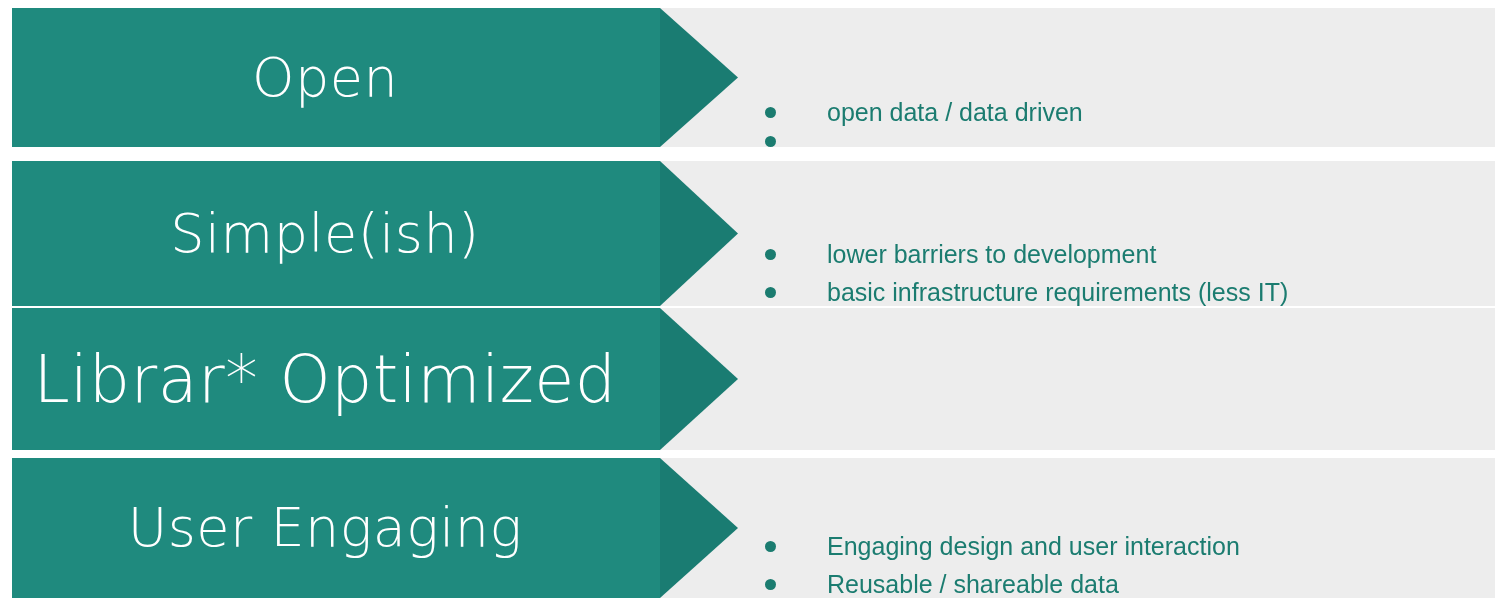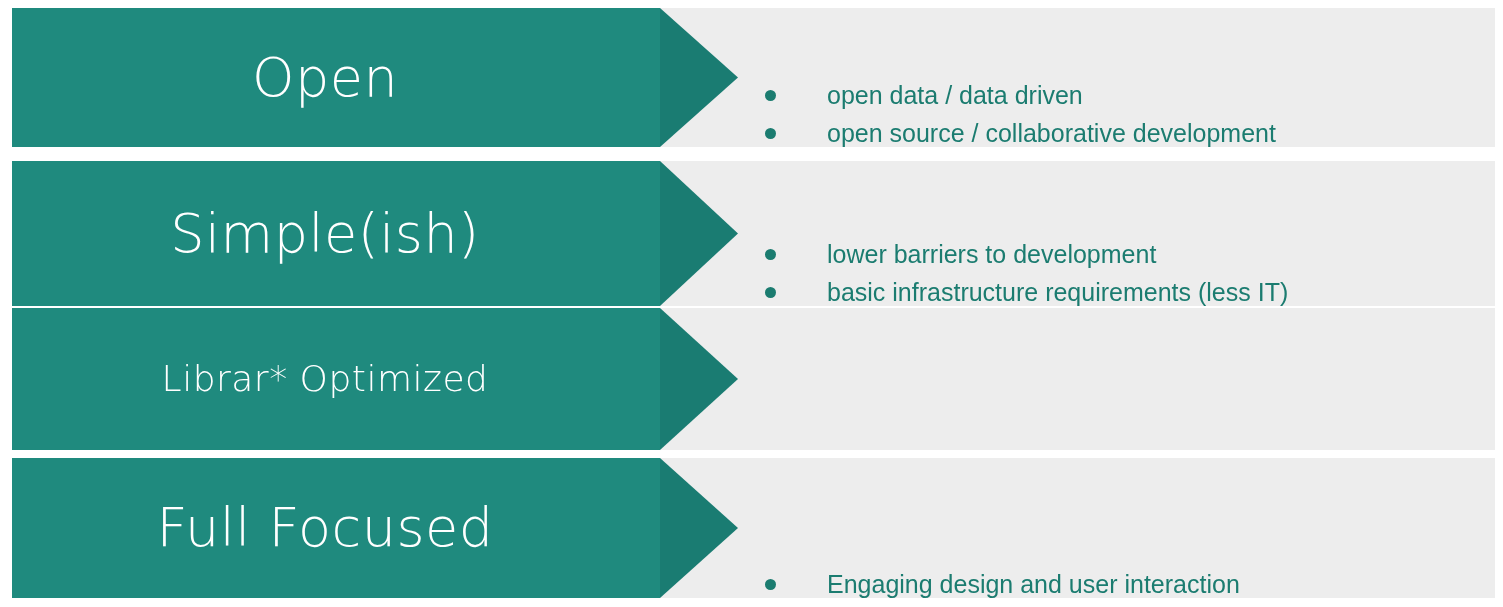--- a/index.html
+++ b/index.html
@@ -109,41 +109,40 @@
     margin-right: 51px;
   }
   .btext { display: inline-block; }
 
   
   .row-0 { top: 8px;   height: 139px; }
   .row-1 { top: 161px; height: 145px; }
   .row-2 { top: 308px; height: 142px; }
   .row-3 { top: 458px; height: 140px; }
 
-  .row-2 .arrow-label { font-size: 36px; text-align: center; }
+  .row-2 .arrow-label { font-size: 65px; text-align: center; }
   .row-3 .bullets { gap: 10px; }
 </style>
 </head>
 <body>
 
 <div id="slide">
 
   <div class="row row-0">
     <div class="panel"></div>
     <div class="arrow"></div>
     <div class="arrow-body"></div>
     <div class="arrow-label">Open</div>
     <div class="bullets">
       <div class="bullet">
         <span class="dot"></span>
         <span class="btext">open data / data driven</span>
       </div>
       <div class="bullet">
         <span class="dot"></span>
-        <span class="btext">open source / collaborative development</span>
       </div>
     </div>
   </div>
 
   <div class="row row-1">
     <div class="panel"></div>
     <div class="arrow"></div>
     <div class="arrow-body"></div>
     <div class="arrow-label">Simple(ish)</div>
     <div class="bullets">
@@ -162,22 +161,26 @@
     <div class="panel"></div>
     <div class="arrow"></div>
     <div class="arrow-body"></div>
     <div class="arrow-label">Librar* Optimized</div>
   </div>
 
   <div class="row row-3">
     <div class="panel"></div>
     <div class="arrow"></div>
     <div class="arrow-body"></div>
-    <div class="arrow-label">Full Focused</div>
+    <div class="arrow-label">User Engaging</div>
     <div class="bullets">
       <div class="bullet">
         <span class="dot"></span>
         <span class="btext">Engaging design and user interaction</span>
+      </div>
+      <div class="bullet">
+        <span class="dot"></span>
+        <span class="btext">Reusable / shareable data</span>
       </div>
     </div>
   </div>
 
 </div>
 
 </body></html>

